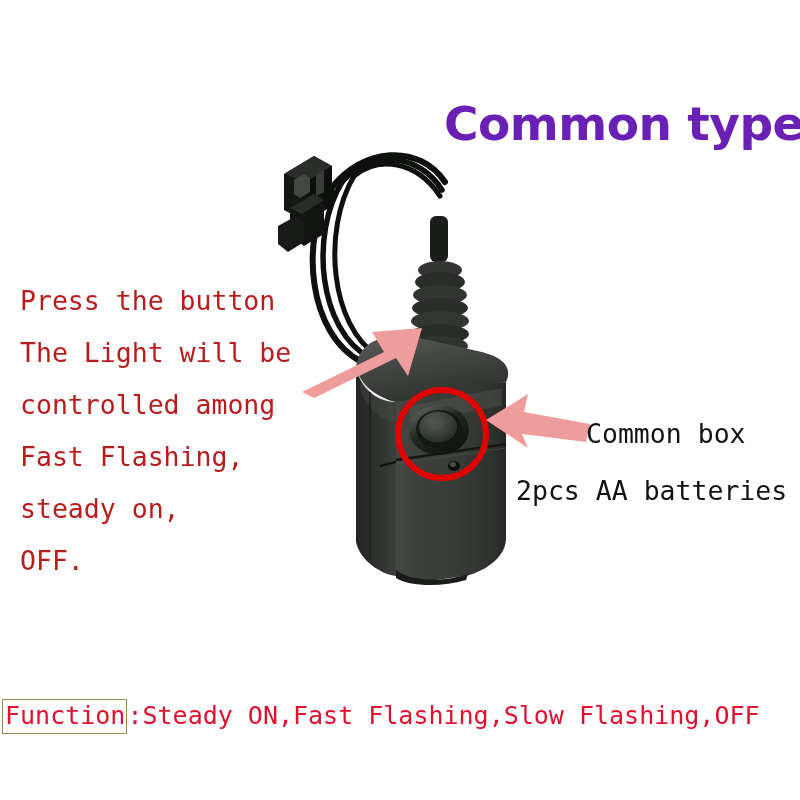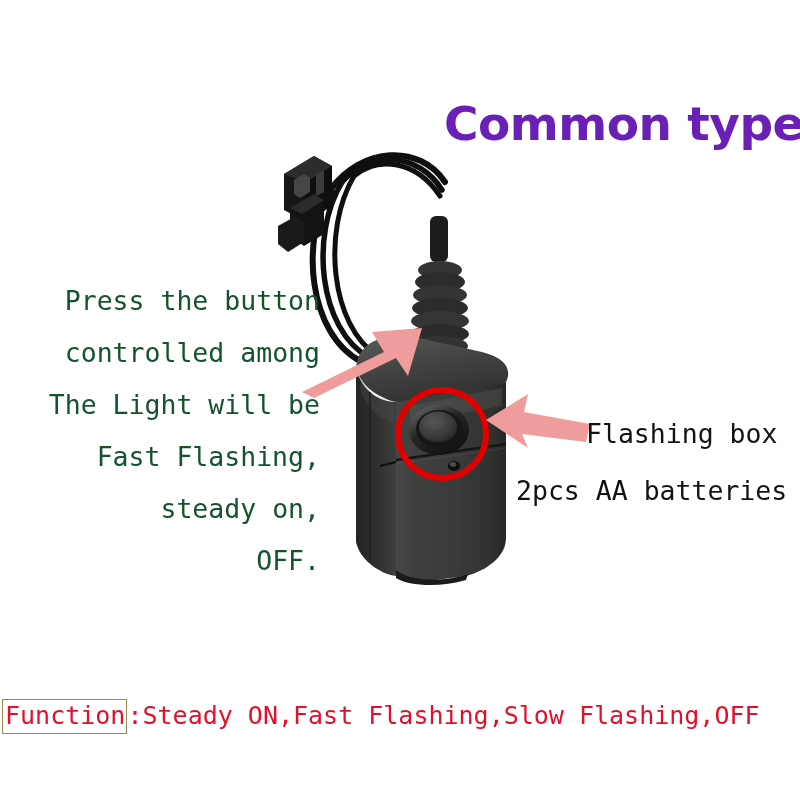--- a/index.html
+++ b/index.html
@@ -17,22 +17,22 @@
     font-family:"DejaVu Sans","Liberation Sans",sans-serif;
     font-weight:bold;font-size:47px;letter-spacing:-0.5px;
     color:#6a1fb5;white-space:nowrap;
   }
 
   
   .instructions{
     position:absolute;left:20px;top:275px;width:300px;
   }
   .instructions .line{
-    font-size:26.5px;line-height:52px;color:#14532d;
-    white-space:nowrap;letter-spacing:0px;text-align:right;
+    font-size:26.5px;line-height:52px;color:#b91c1c;
+    white-space:nowrap;letter-spacing:0px;
   }
 
   
   .label-right{
     position:absolute;font-size:26.5px;color:#131313;white-space:nowrap;
   }
   #label-battery-box{left:586px;top:418px;}
   #label-batteries{left:516px;top:475px;}
 
   
@@ -175,28 +175,28 @@
   <svg class="arrow" style="left:300px;top:318px;" width="130" height="80" viewBox="0 0 130 80" xmlns="http://www.w3.org/2000/svg">
     <path d="M2 74 L84 34 L72 14 L122 10 L108 58 L96 40 L14 80 Z" fill="#ef9c9c"></path>
   </svg>
 
   <svg class="arrow" style="left:484px;top:392px;" width="110" height="56" viewBox="0 0 110 56" xmlns="http://www.w3.org/2000/svg">
     <path d="M2 28 L44 2 L40 20 L106 32 L102 50 L38 42 L44 56 Z" fill="#ef9c9c"></path>
   </svg>
 
   <div class="instructions">
     <div class="line">Press the button</div>
+    <div class="line">The Light will be</div>
     <div class="line">controlled among</div>
-    <div class="line">The Light will be</div>
     <div class="line">Fast Flashing,</div>
     <div class="line">steady on,</div>
     <div class="line">OFF.</div>
   </div>
 
-  <div class="label-right" id="label-battery-box">Flashing box</div>
+  <div class="label-right" id="label-battery-box">Common box</div>
   <div class="label-right" id="label-batteries">2pcs AA batteries</div>
 
   <div class="function-bar">
     <span class="function-key">Function</span>
       <span class="function-rest">:Steady ON,Fast Flashing,Slow Flashing,OFF</span>
   </div>
 
 </div>
 
 </body></html>

